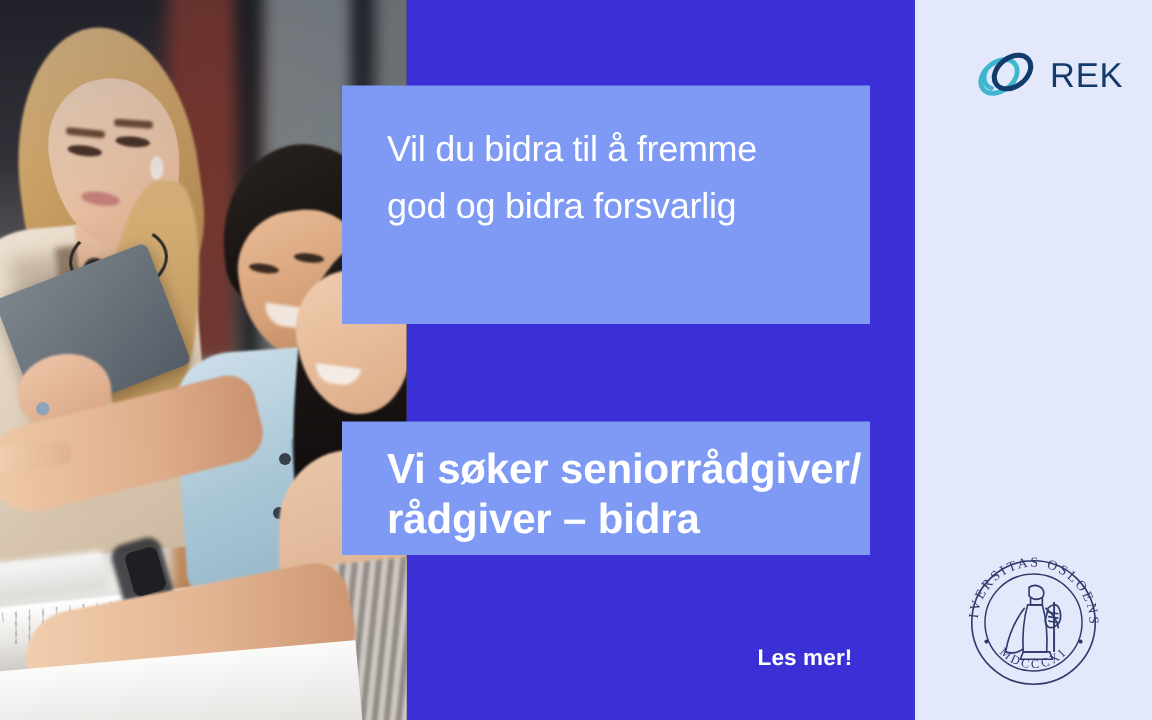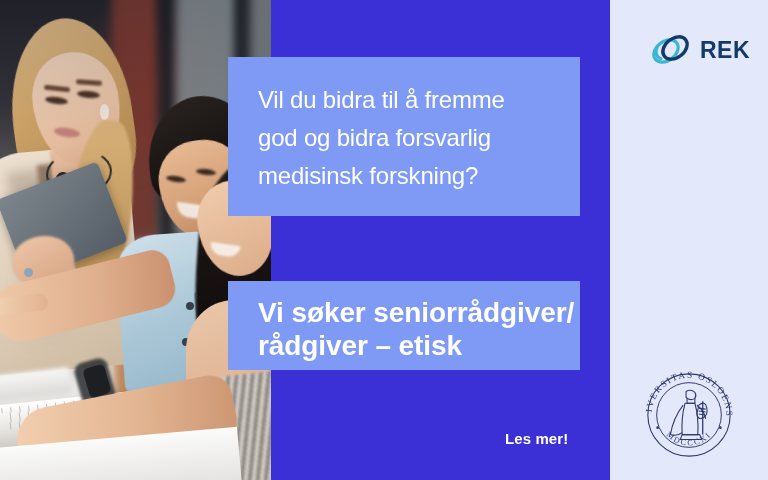--- a/index.html
+++ b/index.html
@@ -223,21 +223,21 @@
     position: absolute;
     left: 648px; top: 26px;
     width: 100px; height: 48px;
     display: flex;
     align-items: center;
     gap: 6px;
   }
   .rek-mark { width: 46px; height: 46px; flex: 0 0 auto; }
   .rek-word {
     font-family: "Liberation Sans", sans-serif;
-    font-weight: bold;
+    font-weight: normal;
     font-size: 23px;
     letter-spacing: .5px;
     color: #123a6b;
     line-height: 1;
   }
 
   
   .uio-seal {
     position: absolute;
     left: 640px; top: 366px;
@@ -389,23 +389,22 @@
       <path d="M64 36 l0 34" stroke-width="1.3"></path>
       <path d="M60 40 q6 -5 8 2 q2 8 -4 11 q-5 2 -6 -4 z"></path>
       <path d="M60 43 l7 1 M60 46 l7 1 M60 49 l6 1"></path>
       <path d="M43 70 l18 0 l2 5 l-22 0 z"></path>
     </g>
   </svg>
 
   <div class="box box-headline">
     <div class="line">Vil du bidra til å fremme</div>
     <div class="line">god og bidra forsvarlig</div>
-    <div class="line">medisinsk forskning?</div>
   </div>
 
   <div class="box box-role">
     <div class="line">Vi søker seniorrådgiver/</div>
-    <div class="line">rådgiver – etisk</div>
+    <div class="line">rådgiver – bidra</div>
   </div>
 
   <div class="cta">Les mer!</div>
 
 </div>
 
 </body></html>

